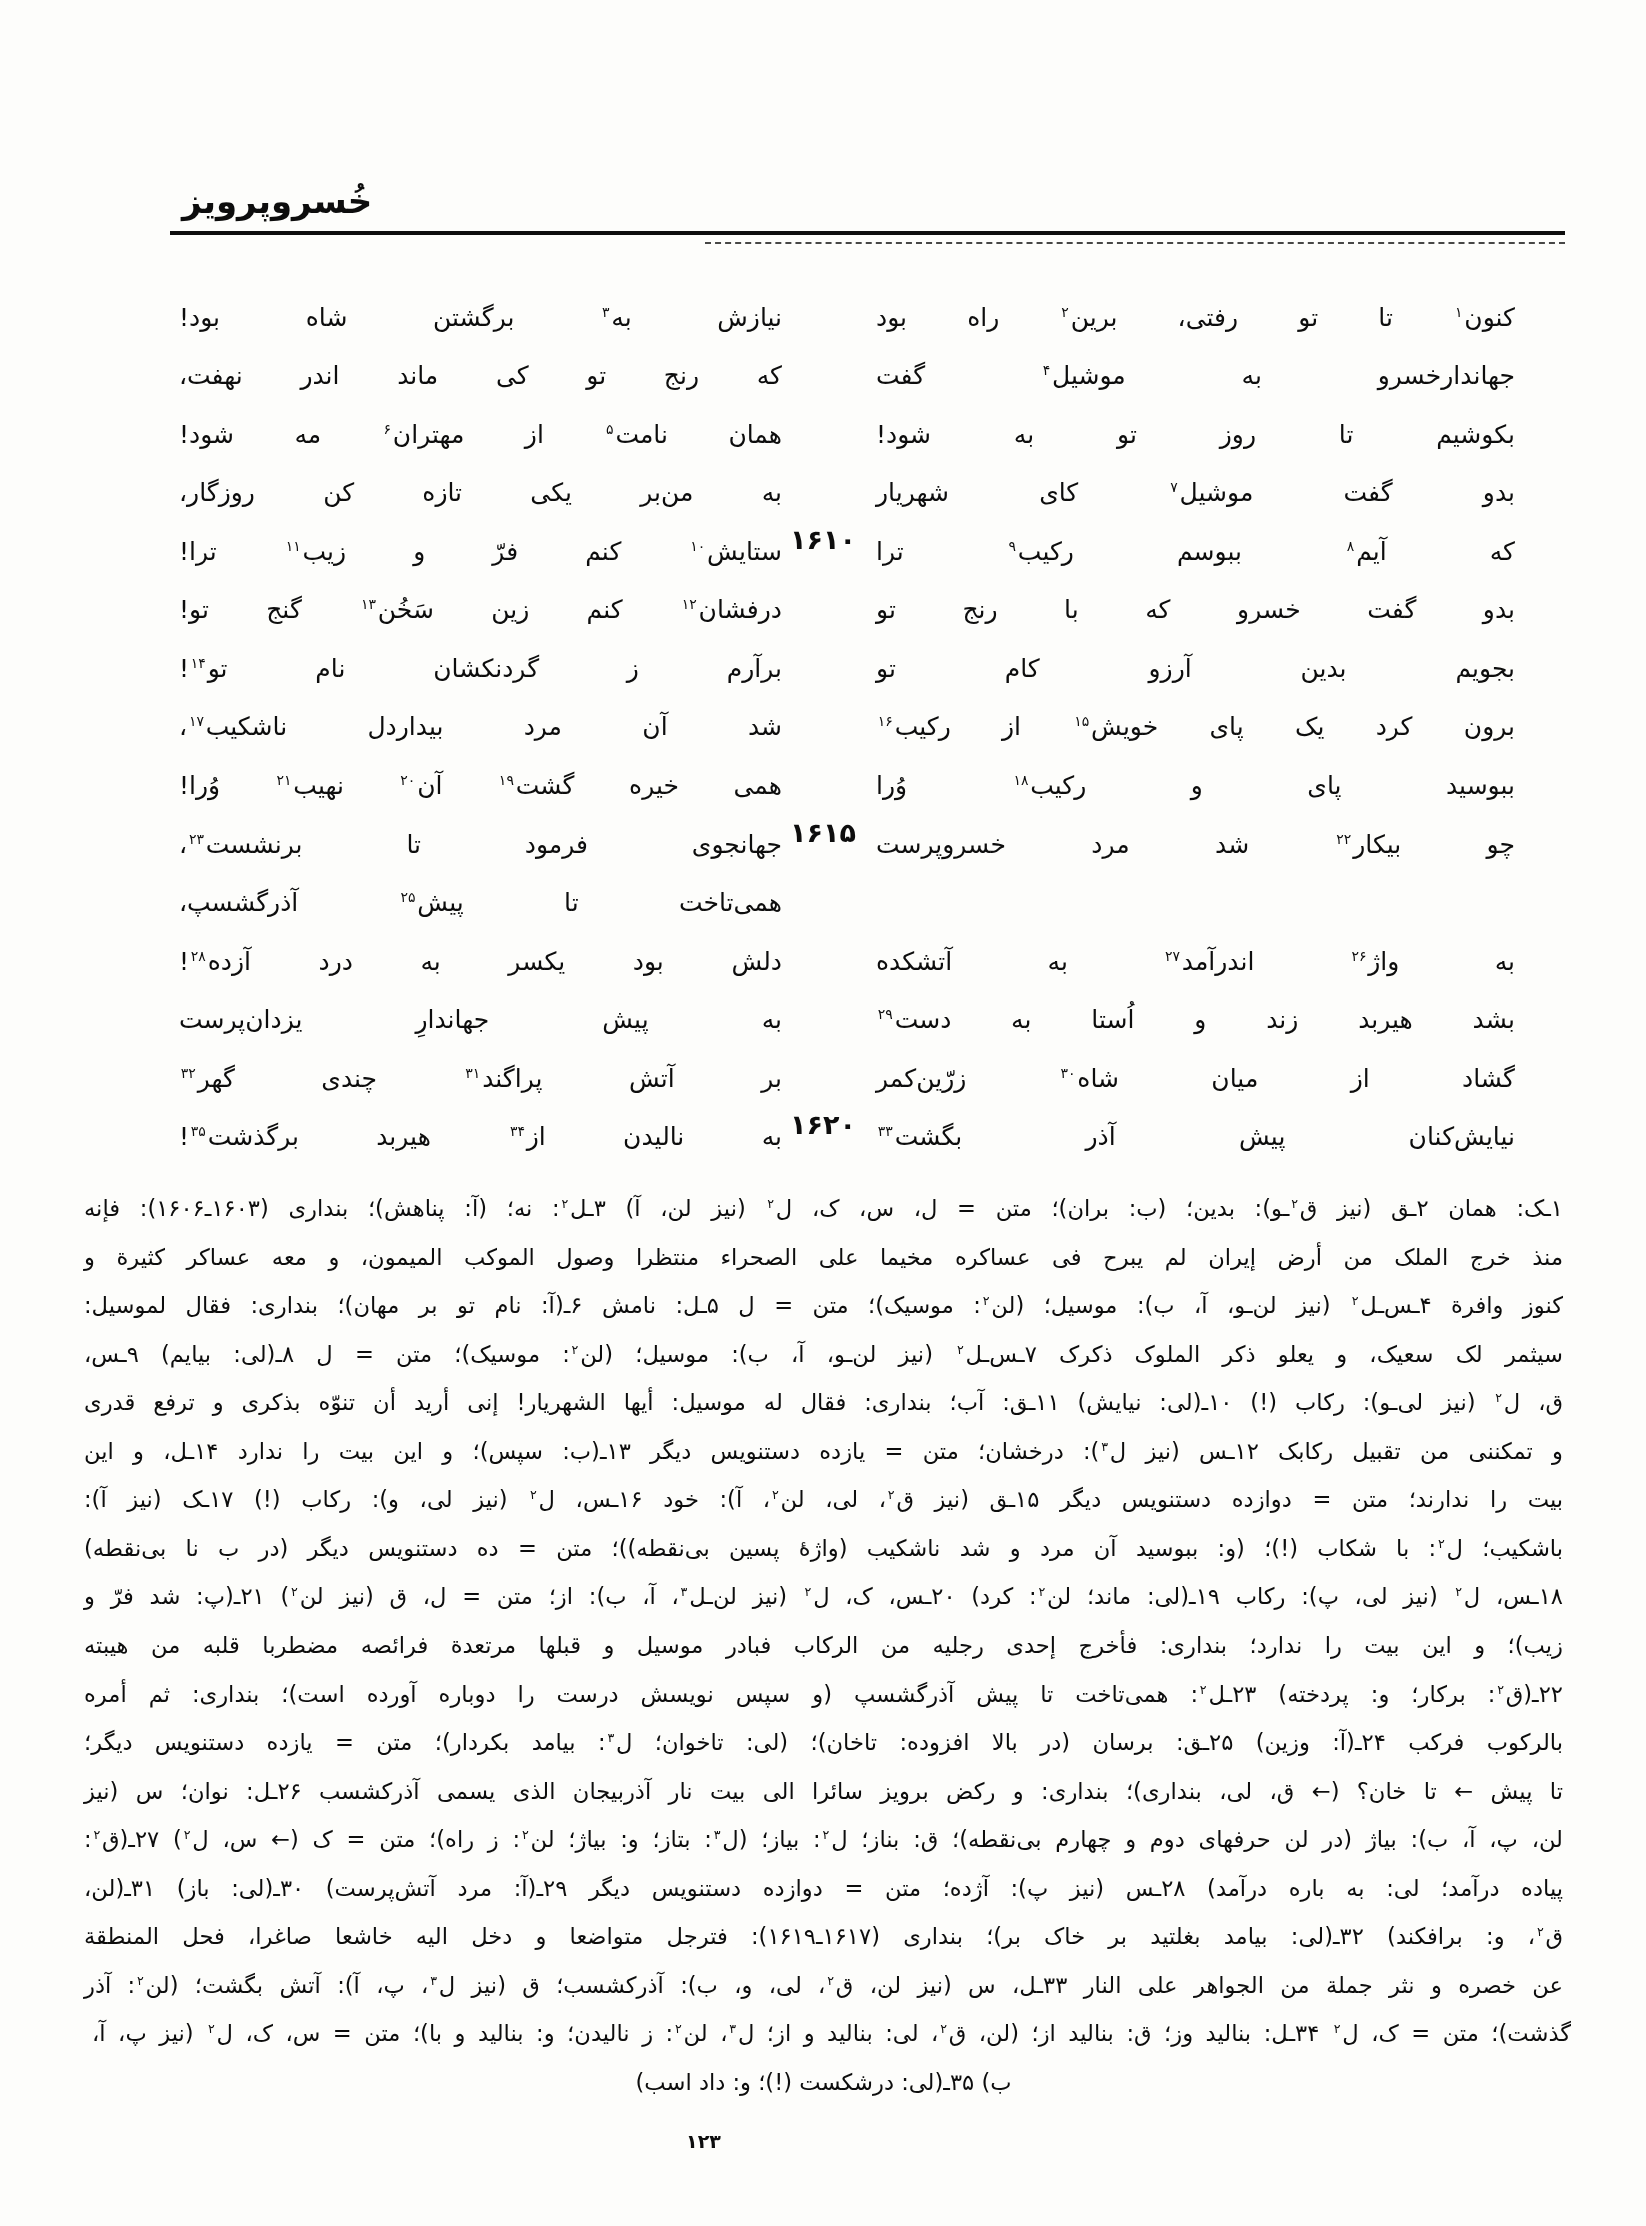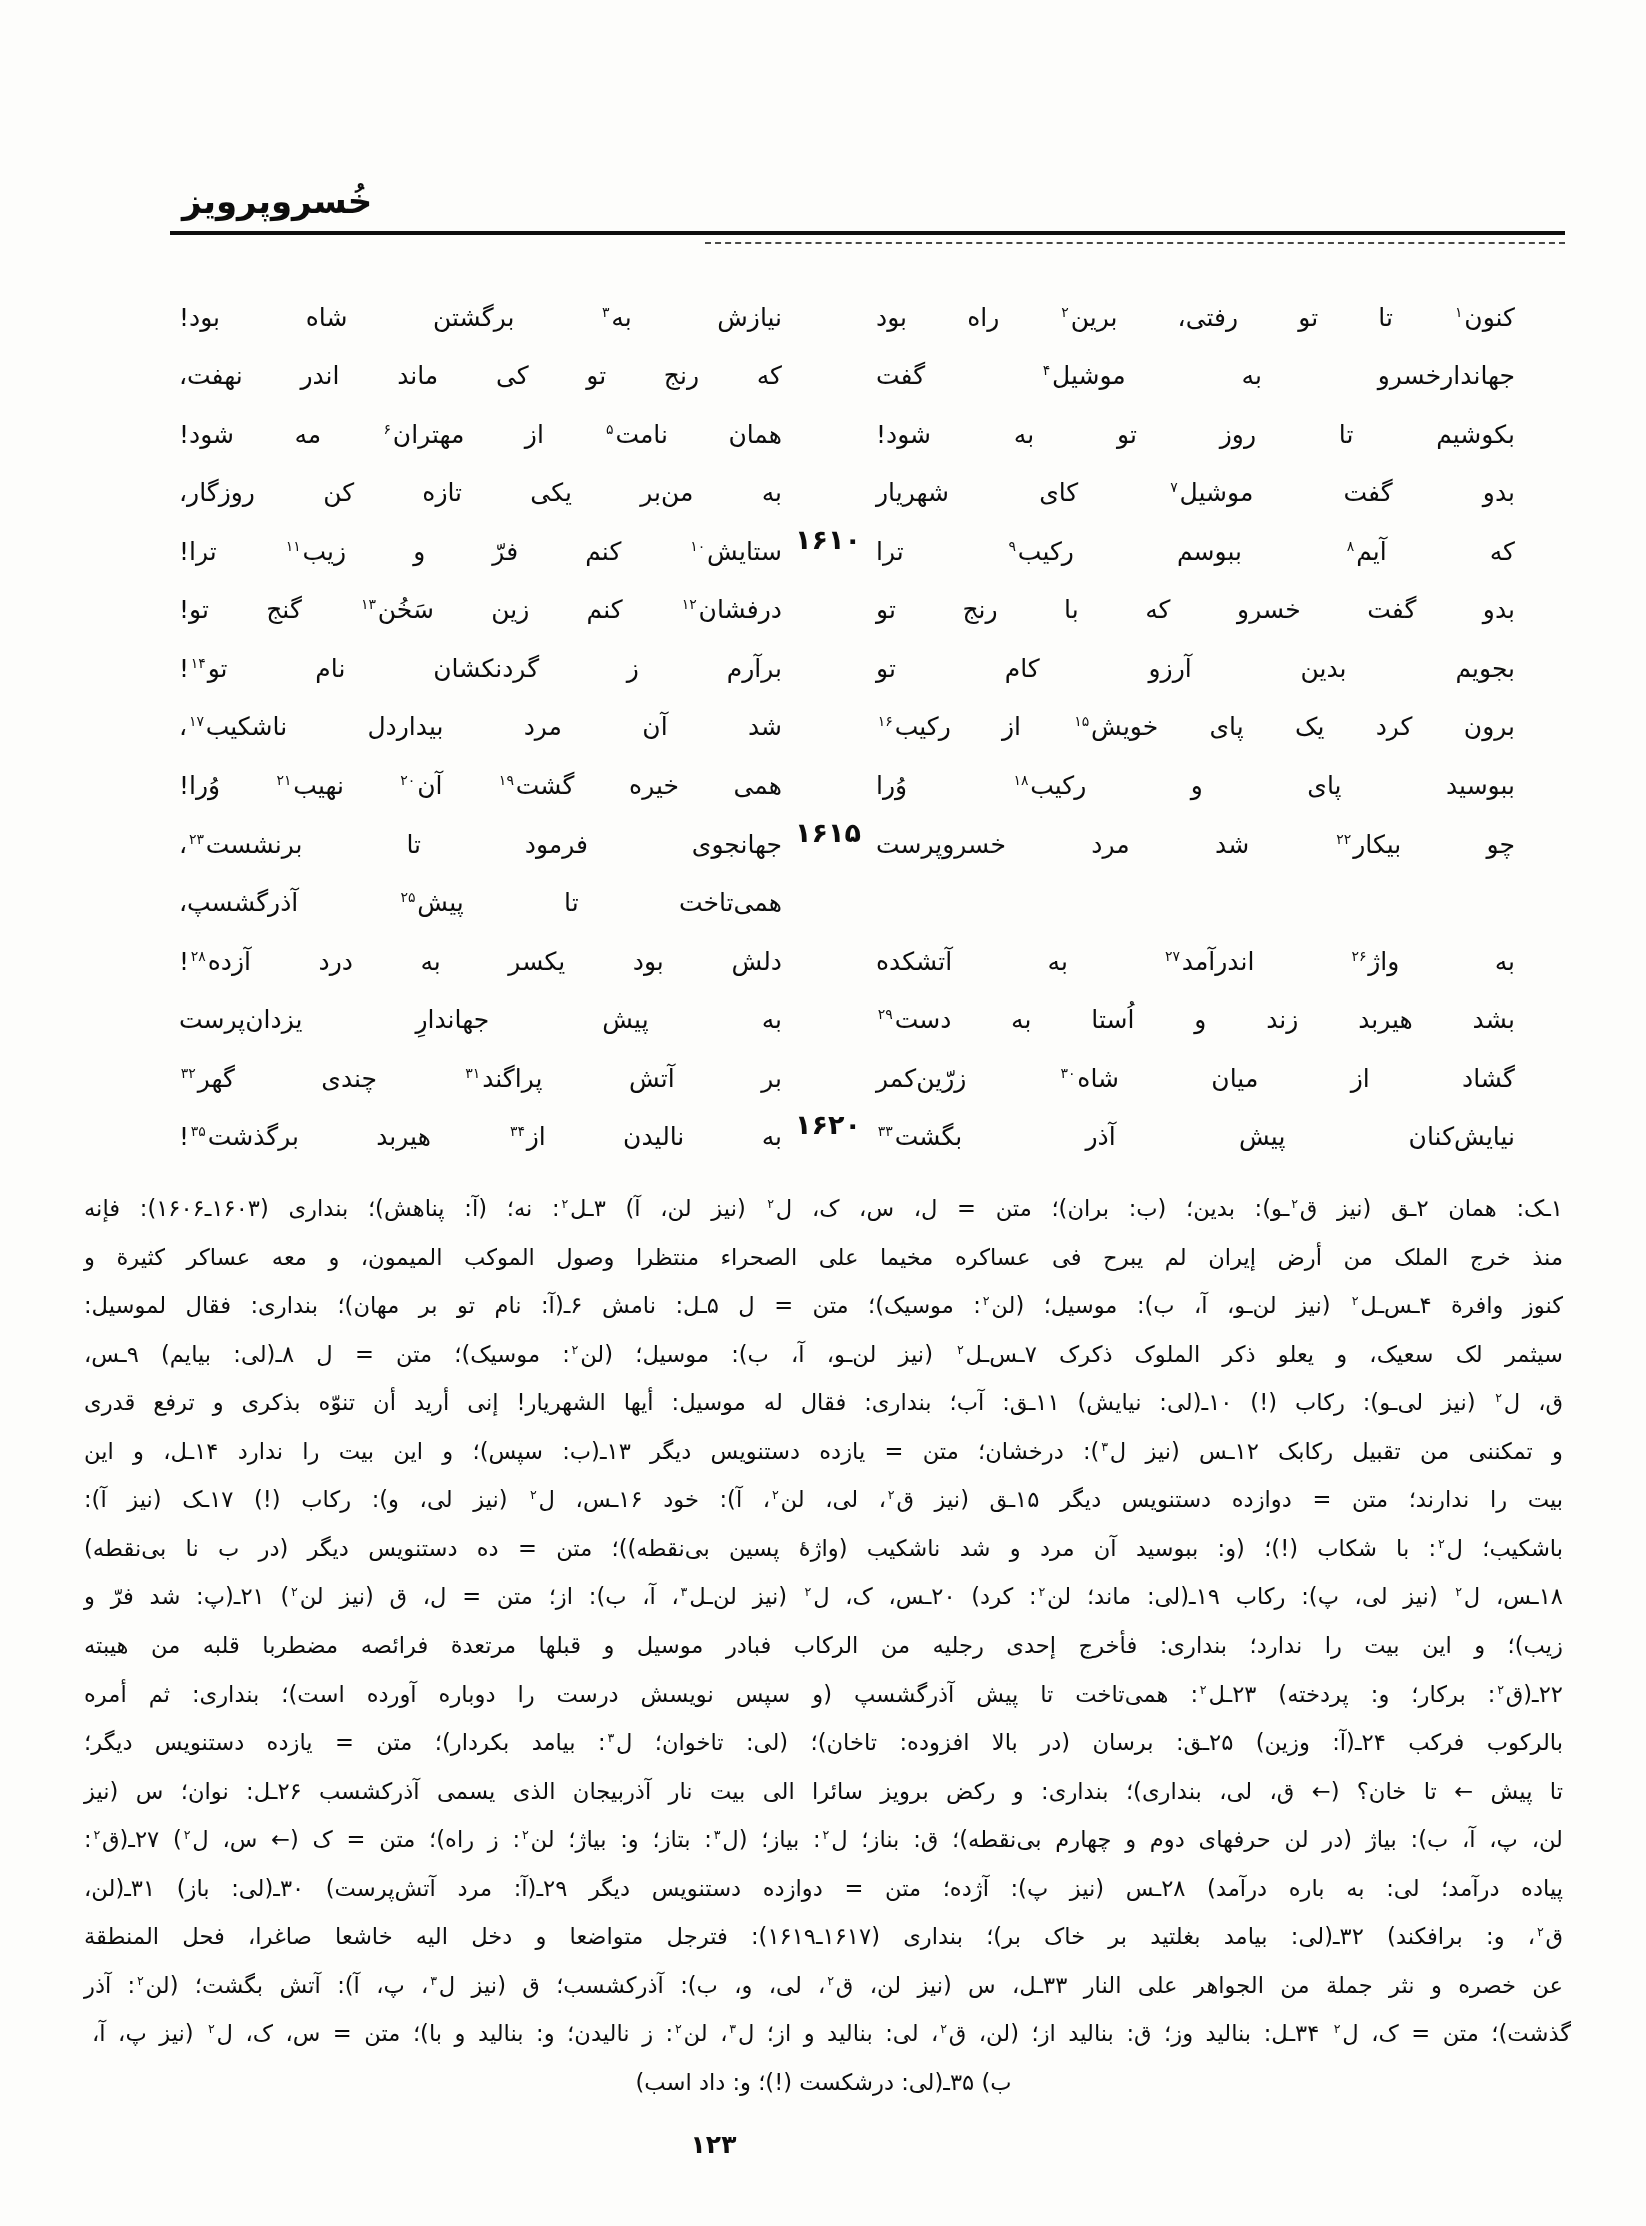--- a/index.html
+++ b/index.html
@@ -32,41 +32,41 @@
     position:absolute;top:12px;height:58px;line-height:58px;
     font-size:25px;font-weight:400;
     direction:rtl;
     text-align:justify;text-align-last:justify;
     white-space:nowrap;
   }
   .hemistich.first{left:877px;width:639px;}
   .hemistich.second{left:180px;width:603px;}
   .verse-no{
     position:absolute;top:0;left:786px;width:76px;height:58px;line-height:58px;
-    font-size:27px;font-weight:700;text-align:right;
+    font-size:27px;font-weight:700;text-align:center;
   }
   sup{
     font-size:0.56em;
     vertical-align:0.62em;
     line-height:0;
     margin:0 1.8px;
   }
   
   .app-line{
     position:absolute;left:85px;width:1479px;height:49px;line-height:49px;
     font-size:22.6px;font-weight:400;
     direction:rtl;
     text-align:justify;text-align-last:justify;
     white-space:nowrap;
   }
   .app-line.last{text-align:center;text-align-last:center;}
   
   .page-number{
-    position:absolute;left:10px;top:2130px;width:1409px;
-    text-align:center;font-size:25px;font-weight:700;
+    position:absolute;left:0;top:2130px;width:1409px;
+    text-align:center;font-size:19px;font-weight:700;
   }
 </style>
 </head>
 <body>
 
 <div class="page">
 
   <h1 class="running-head">خُسروپرویز</h1>
 
   <div class="head-rule"></div>

